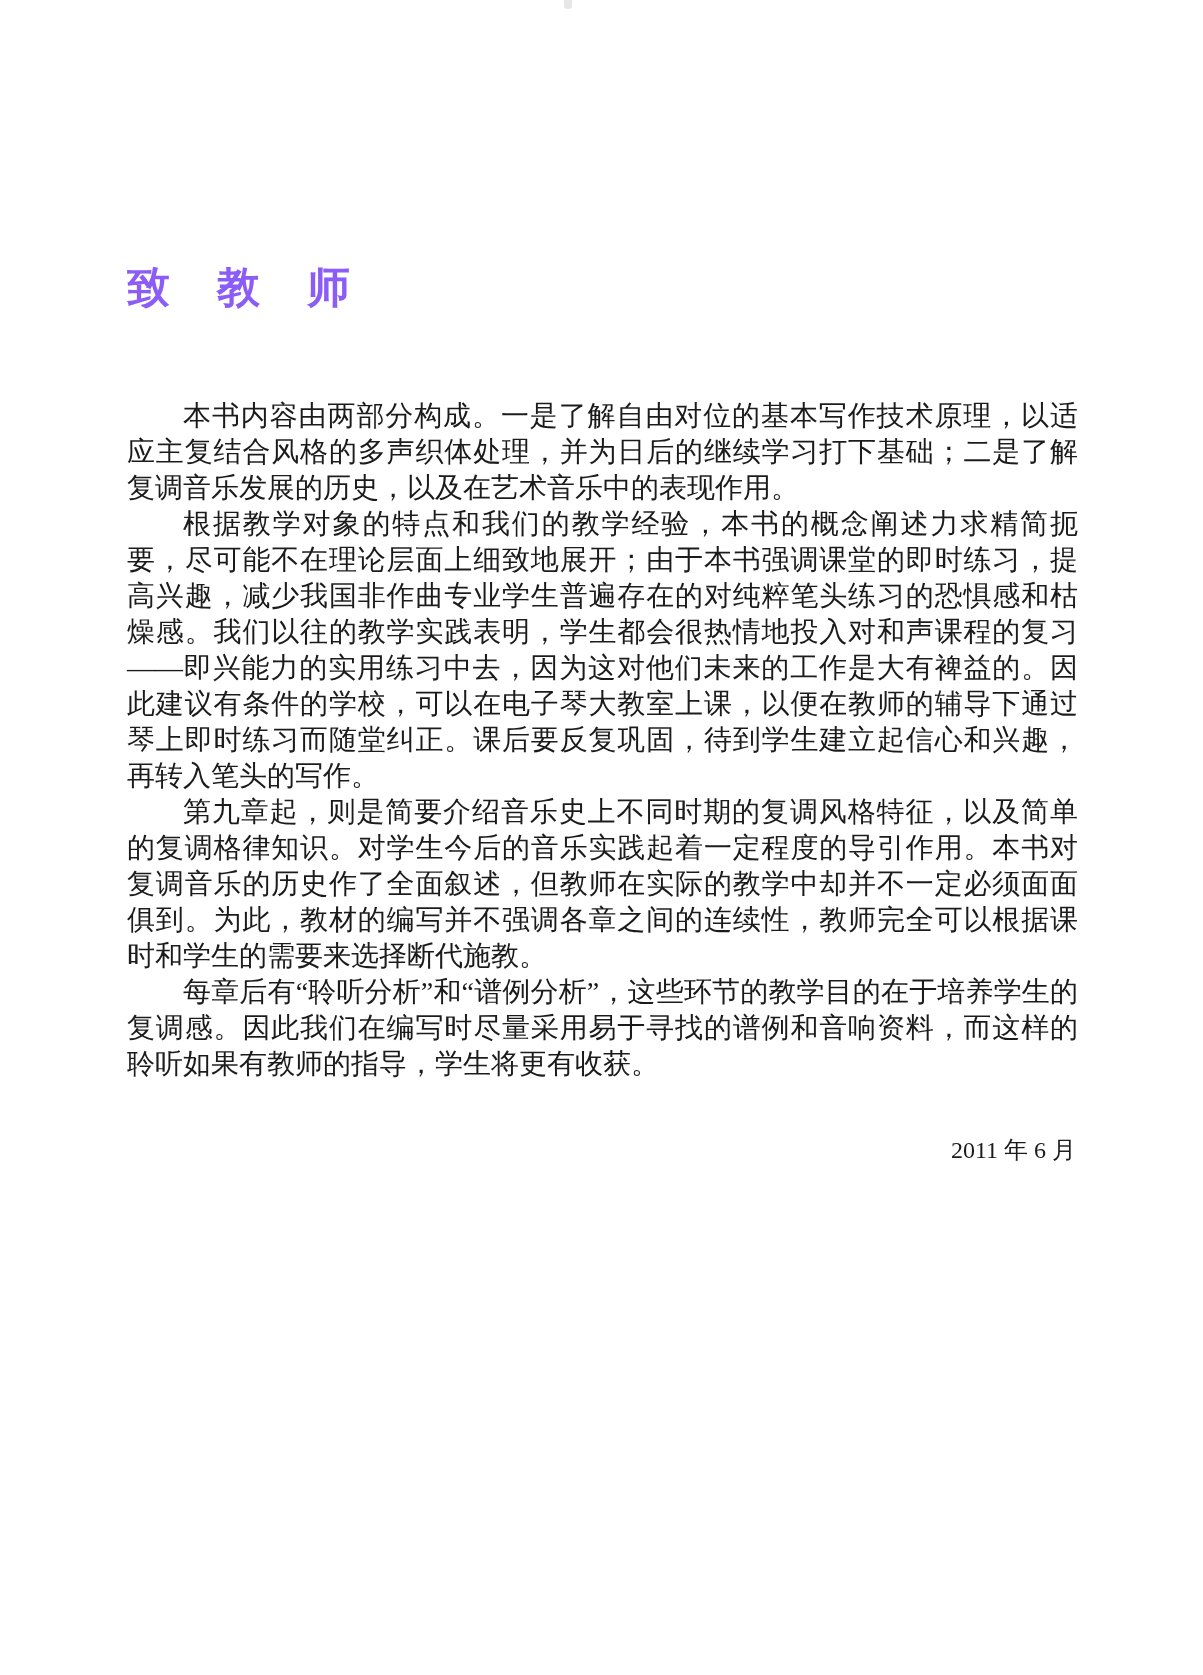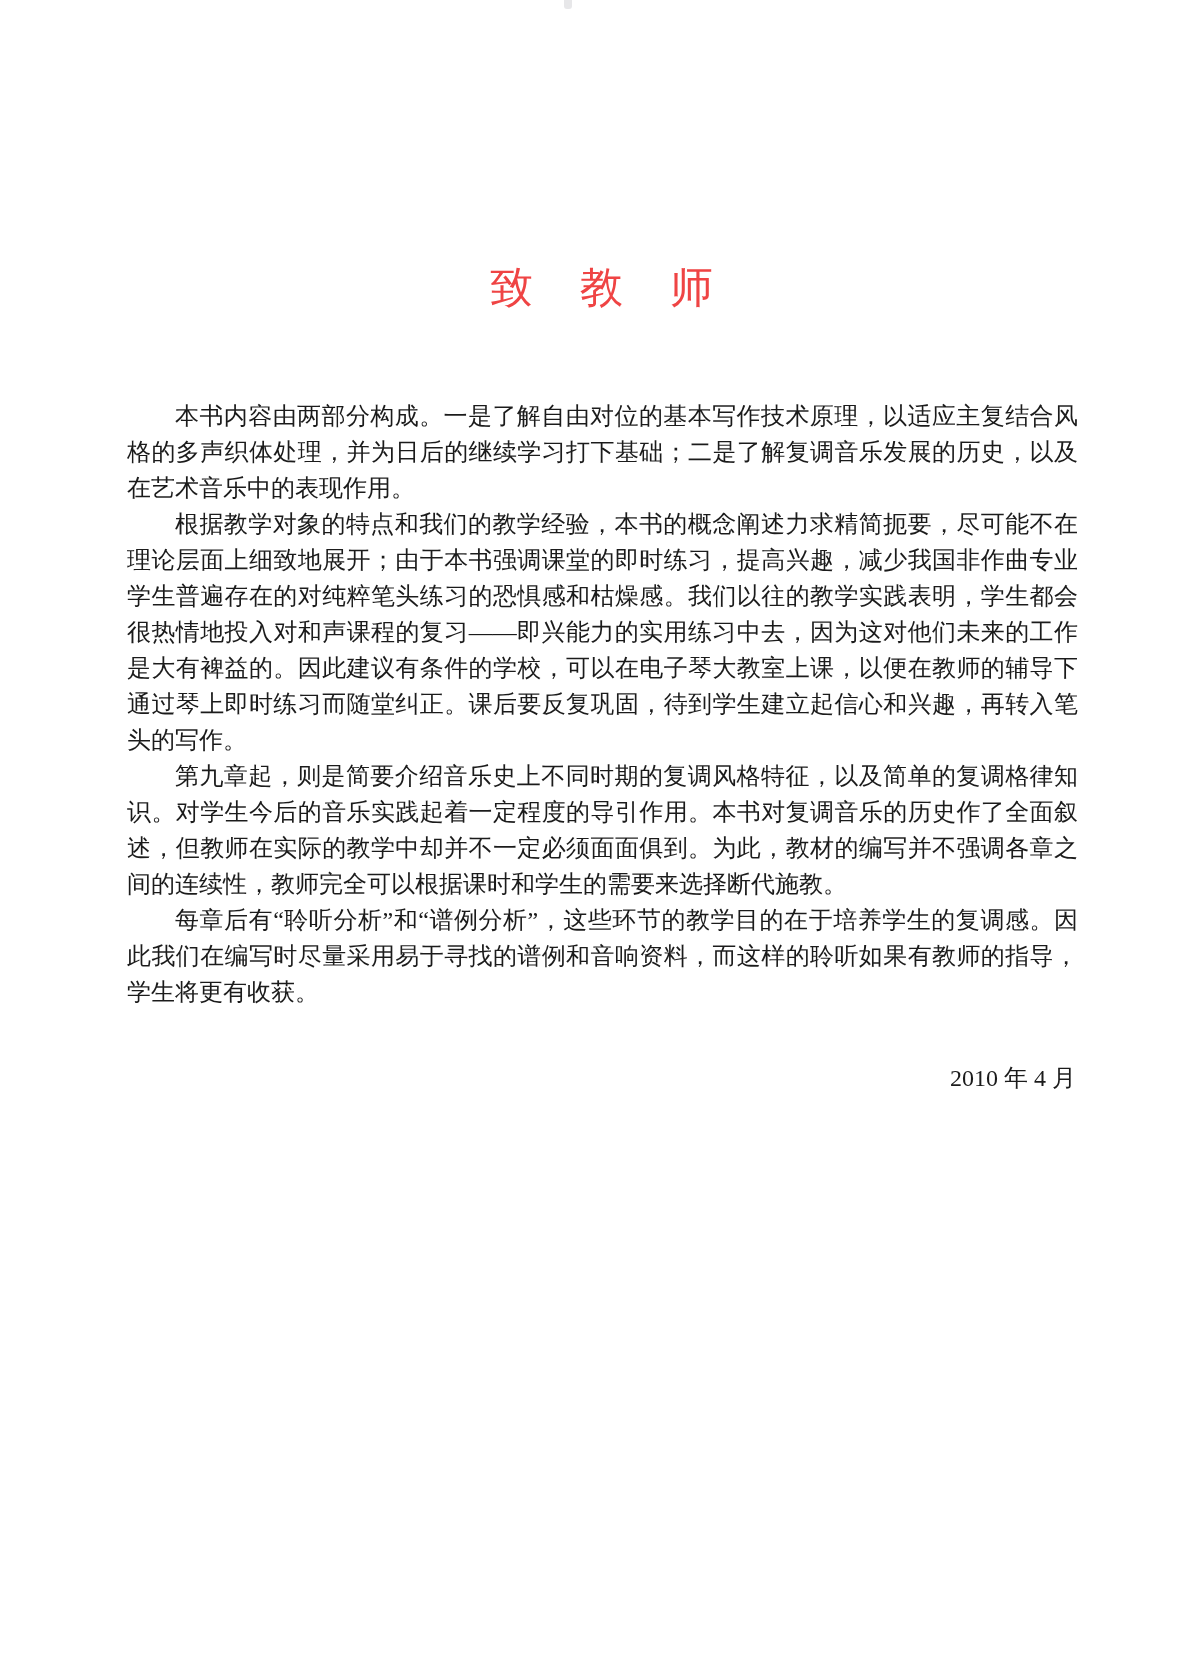--- a/index.html
+++ b/index.html
@@ -28,31 +28,30 @@
   }
   .content {
     position: absolute;
     left: 127px;
     top: 0;
     width: 951px;
   }
   .page-title {
     margin: 0;
     padding-top: 262px;
-    text-align: center;
     font-size: 43px;
-    font-weight: 400;
+    font-weight: 700;
     letter-spacing: 2px;
     line-height: 1.2;
-    color: #ef4444;
+    color: #8b5cf6;
     white-space: pre;
   }
   .body-text {
     margin-top: 84px;
-    font-size: 24px;
+    font-size: 28px;
     line-height: 36px;
     text-align: justify;
     text-justify: inter-character;
   }
   .body-text p {
     margin: 0;
     padding: 0;
     text-indent: 2em;
     word-break: break-all;
   }
@@ -78,16 +77,16 @@
   <div class="scan-artifact"></div>
   <div class="content">
     <h1 class="page-title">致　教　师</h1>
     <div class="body-text">
       <p>本书内容由两部分构成。一是了解自由对位的基本写作技术原理，以适应主复结合风格的多声织体处理，并为日后的继续学习打下基础；二是了解复调音乐发展的历史，以及在艺术音乐中的表现作用。</p>
       <p>根据教学对象的特点和我们的教学经验，本书的概念阐述力求精简扼要，尽可能不在理论层面上细致地展开；由于本书强调课堂的即时练习，提高兴趣，减少我国非作曲专业学生普遍存在的对纯粹笔头练习的恐惧感和枯燥感。我们以往的教学实践表明，学生都会很热情地投入对和声课程的复习——即兴能力的实用练习中去，因为这对他们未来的工作是大有裨益的。因此建议有条件的学校，可以在电子琴大教室上课，以便在教师的辅导下通过琴上即时练习而随堂纠正。课后要反复巩固，待到学生建立起信心和兴趣，再转入笔头的写作。</p>
       <p>第九章起，则是简要介绍音乐史上不同时期的复调风格特征，以及简单的复调格律知识。对学生今后的音乐实践起着一定程度的导引作用。本书对复调音乐的历史作了全面叙述，但教师在实际的教学中却并不一定必须面面俱到。为此，教材的编写并不强调各章之间的连续性，教师完全可以根据课时和学生的需要来选择断代施教。</p>
       <p>每章后有“聆听分析”和“谱例分析”，这些环节的教学目的在于培养学生的复调感。因此我们在编写时尽量采用易于寻找的谱例和音响资料，而这样的聆听如果有教师的指导，学生将更有收获。</p>
     </div>
     <div class="signature">
-      <div class="date">2010 年 4 月</div>
+      <div class="date">2011 年 6 月</div>
     </div>
   </div>
 </div>
 
 </body></html>

